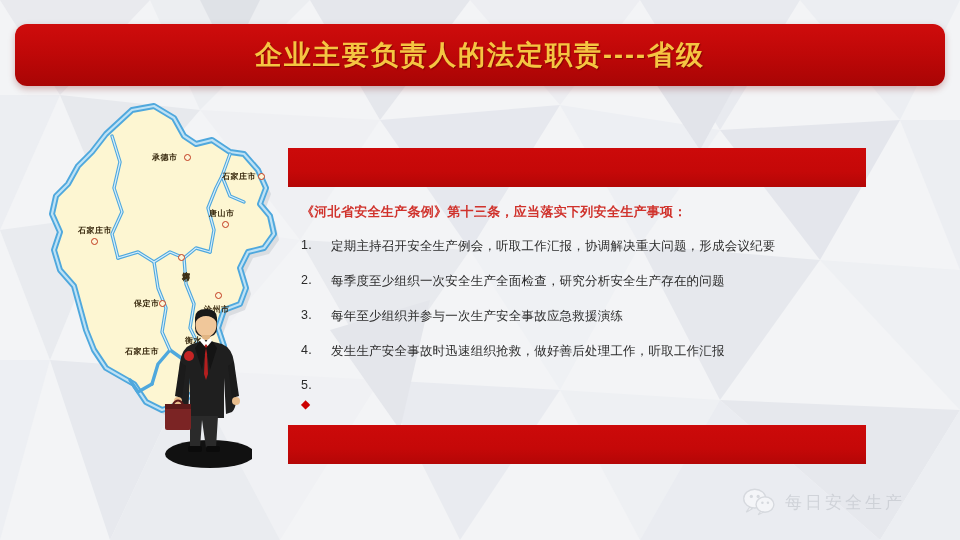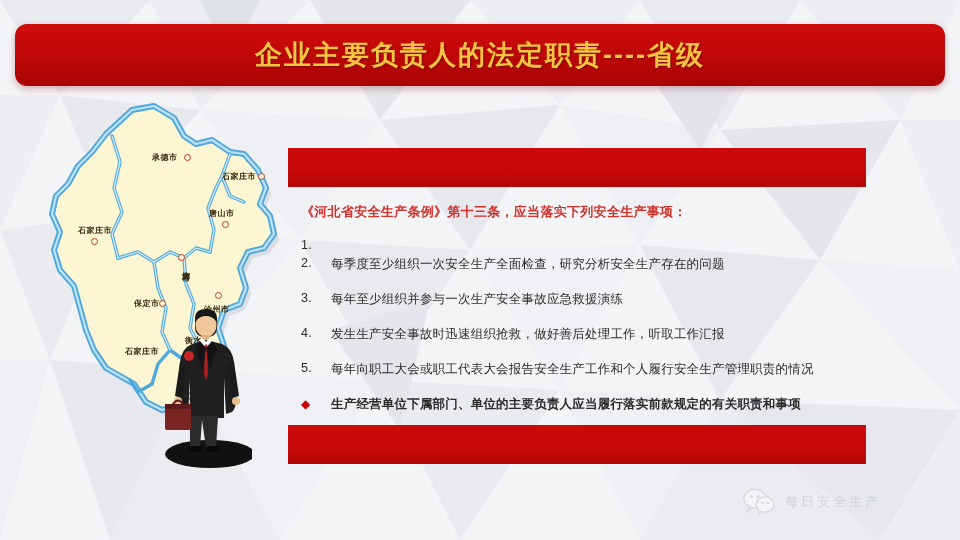--- a/index.html
+++ b/index.html
@@ -187,21 +187,21 @@
     gap: 9px;
     opacity: 0.52;
   }
   #wechat-icon {
     width: 34px;
     height: 28px;
     display: block;
   }
   #watermark-text {
     color: #b9bdc4;
-    font-size: 13px;
+    font-size: 17px;
     letter-spacing: 3px;
     white-space: nowrap;
     text-align: center;
   }
 </style>
 </head>
 <body>
 
 <div id="slide">
 
@@ -364,42 +364,41 @@
 
   <div id="content">
 
     <div class="red-bar" id="top-bar"></div>
 
     <div id="clause-heading">《河北省安全生产条例》第十三条，应当落实下列安全生产事项：</div>
 
     <ol id="numbered-list">
       <li>
         <span class="num">1.</span>
+        <span>定期主持召开安全生产例会，听取工作汇报，协调解决重大问题，形成会议纪要</span>
       </li>
       <li>
         <span class="num">2.</span>
         <span>每季度至少组织一次安全生产全面检查，研究分析安全生产存在的问题</span>
       </li>
       <li>
         <span class="num">3.</span>
         <span>每年至少组织并参与一次生产安全事故应急救援演练</span>
       </li>
       <li>
         <span class="num">4.</span>
         <span>发生生产安全事故时迅速组织抢救，做好善后处理工作，听取工作汇报</span>
       </li>
       <li>
         <span class="num">5.</span>
-        <span>每年向职工大会或职工代表大会报告安全生产工作和个人履行安全生产管理职责的情况</span>
       </li>
     </ol>
 
     <div id="diamond-item">
       <span id="diamond-marker">◆</span>
-      <span>生产经营单位下属部门、单位的主要负责人应当履行落实前款规定的有关职责和事项</span>
     </div>
   </div>
 
   <div class="red-bar" id="bottom-bar"></div>
 
   <div id="watermark">
     <svg id="wechat-icon" viewBox="0 0 40 32">
       <ellipse cx="15" cy="12" rx="13" ry="11" fill="#ffffff" stroke="#c4c8ce" stroke-width="1.6"></ellipse>
       <path d="M9,22 L5,28 L12,24 Z" fill="#ffffff" stroke="#c4c8ce" stroke-width="1.4"></path>
       <circle cx="11" cy="9.5" r="1.9" fill="#c4c8ce"></circle>

